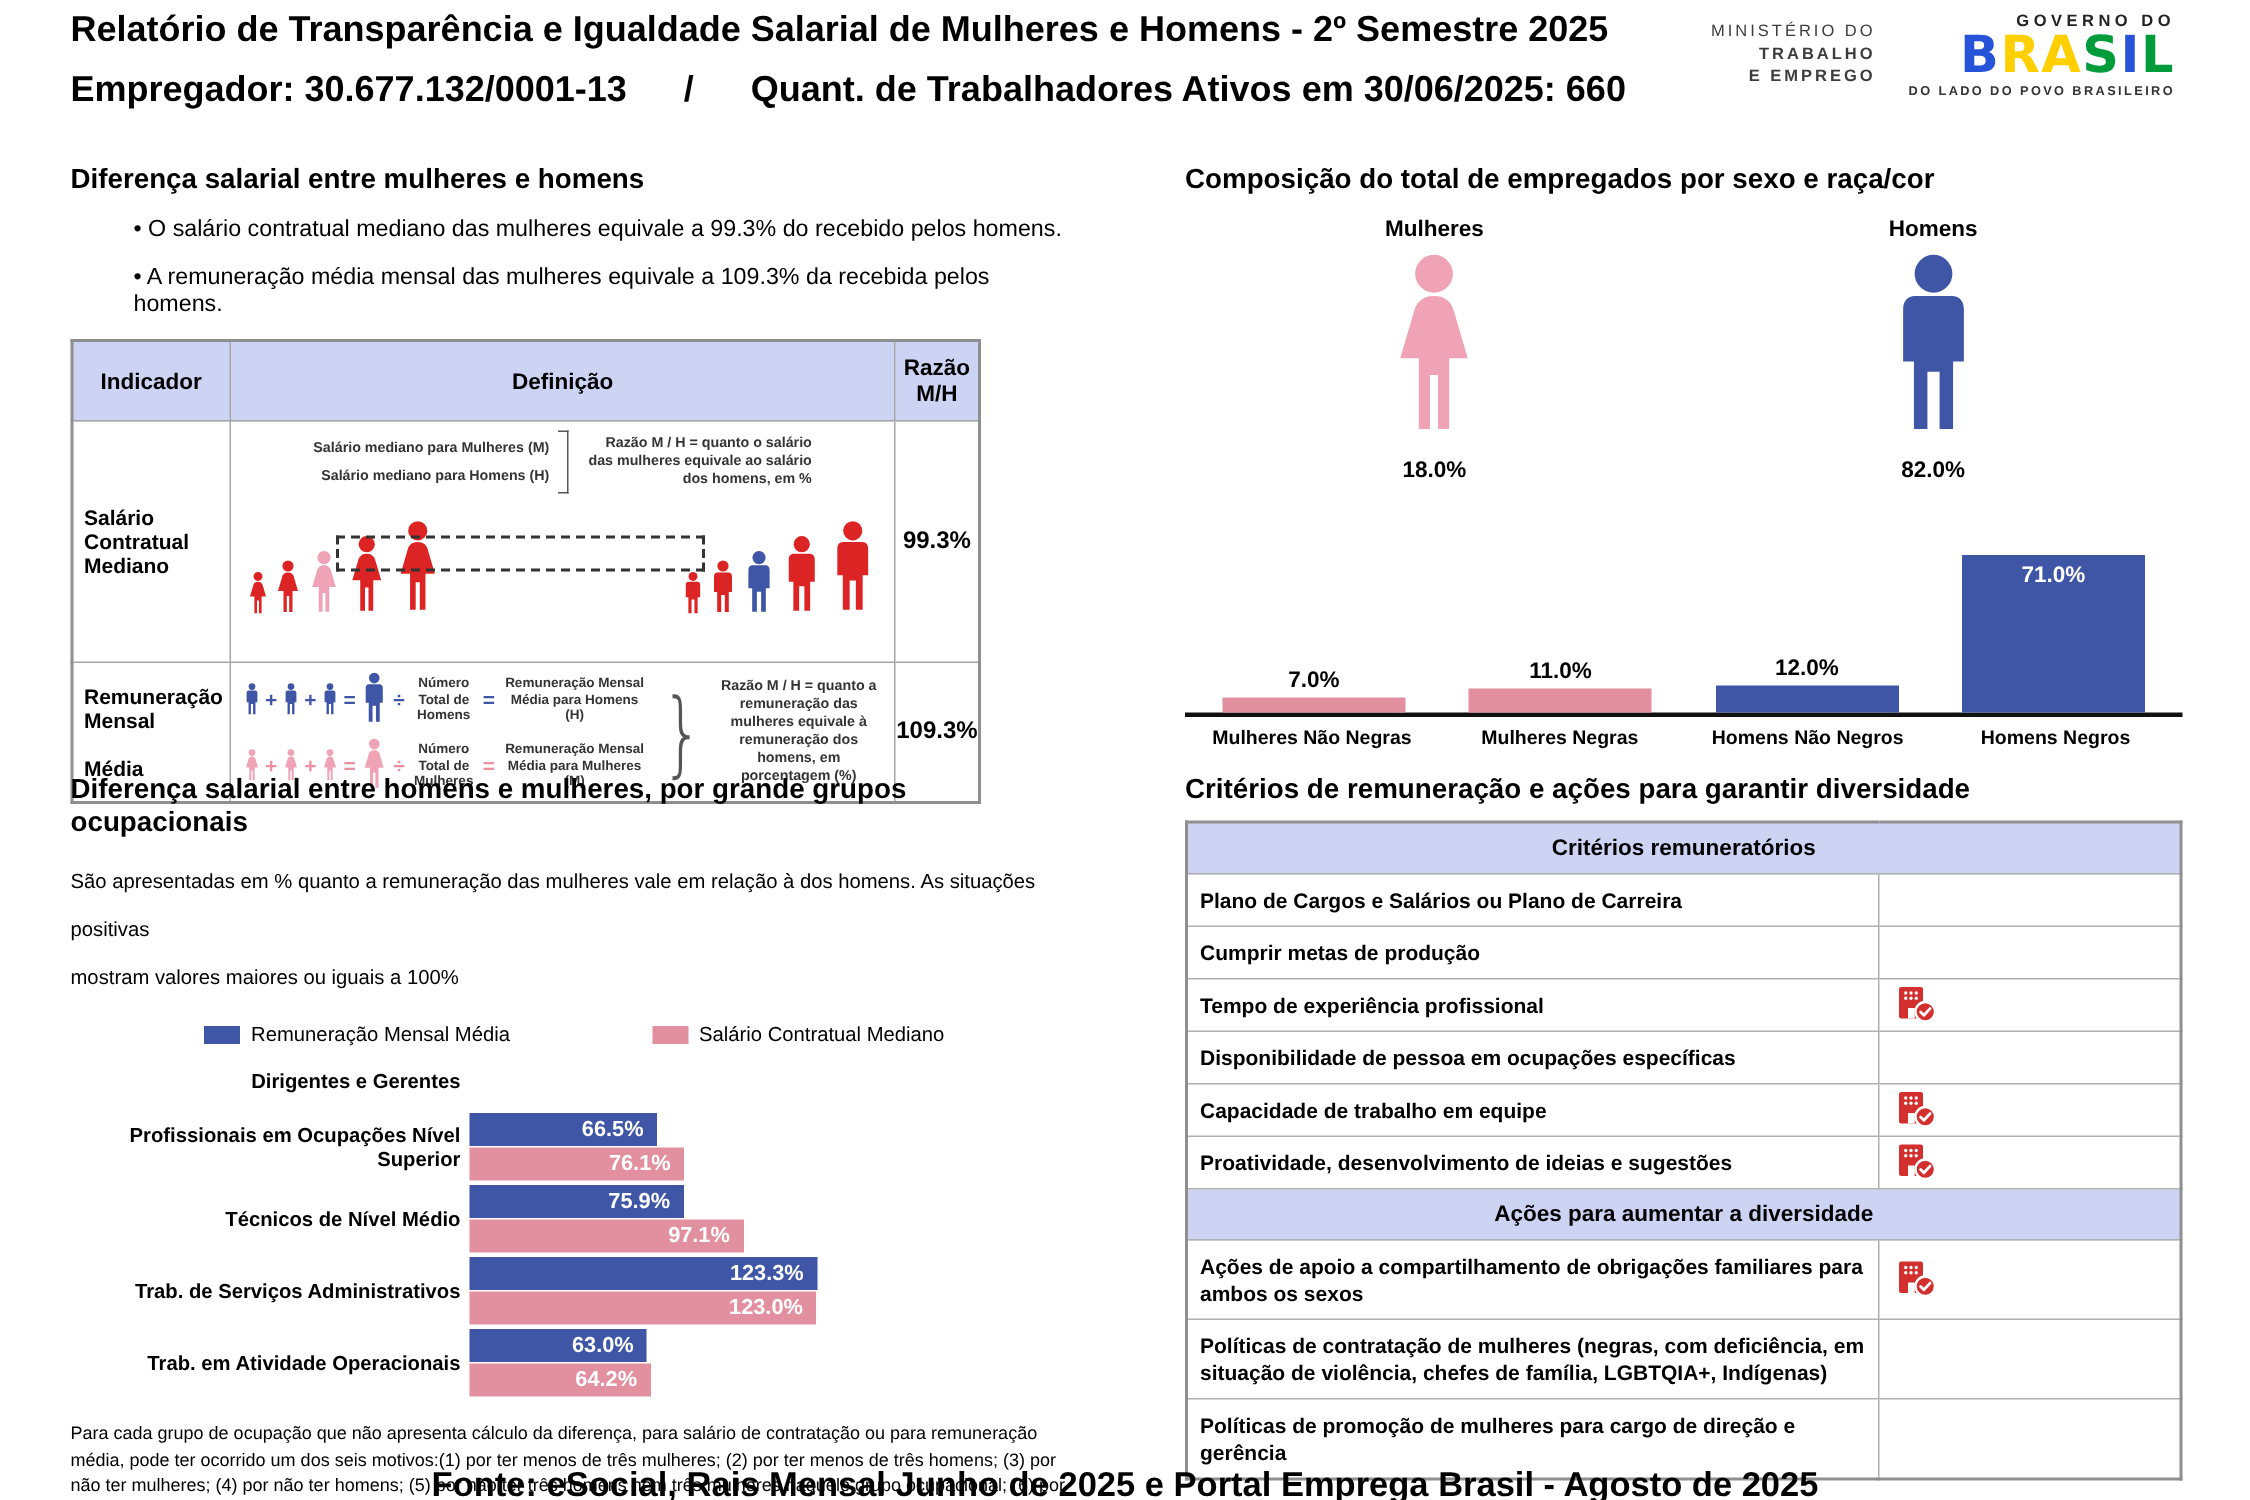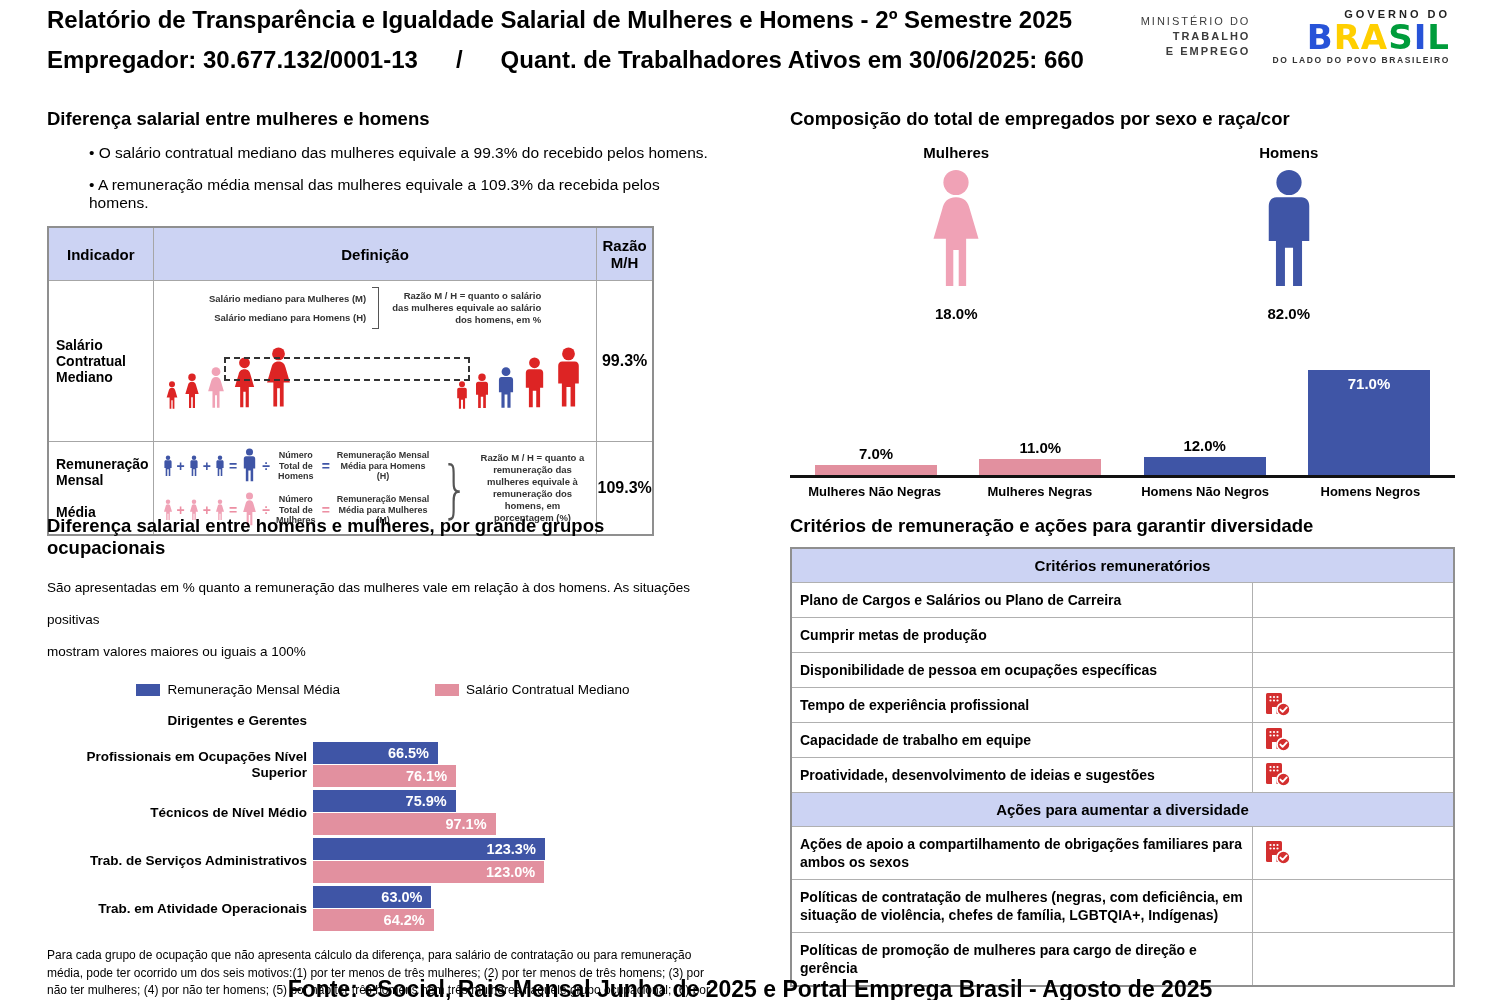--- a/index.html
+++ b/index.html
@@ -367,41 +367,41 @@
           </tr>
           <tr>
             <td class="crit-label">Plano de Cargos e Salários ou Plano de Carreira</td>
             <td class="crit-check"></td>
           </tr>
           <tr>
             <td class="crit-label">Cumprir metas de produção</td>
             <td class="crit-check"></td>
           </tr>
           <tr>
-            <td class="crit-label">Disponibilidade de pessoa em ocupações específicas</td>
-            <td class="crit-check"></td>
-          </tr>
-          <tr>
             <td class="crit-label">Tempo de experiência profissional</td>
             <td class="crit-check">
   <svg class="bcheck" width="30" height="26" viewBox="0 0 30 26">
     <rect x="3" y="1" width="16" height="21" rx="1.5" fill="#d32f2f"></rect>
     <circle cx="7.5" cy="5" r="1.1" fill="#fff"></circle>
                 <circle cx="11" cy="5" r="1.1" fill="#fff"></circle>
                 <circle cx="14.5" cy="5" r="1.1" fill="#fff"></circle>
     <circle cx="7.5" cy="8.5" r="1.1" fill="#fff"></circle>
                 <circle cx="11" cy="8.5" r="1.1" fill="#fff"></circle>
                 <circle cx="14.5" cy="8.5" r="1.1" fill="#fff"></circle>
     <rect x="9" y="15" width="4.5" height="7" fill="#fff"></rect>
     <circle cx="20.5" cy="17.5" r="6.5" fill="#d32f2f" stroke="#fff" stroke-width="1.6"></circle>
     <path d="M17.4 17.6 L19.6 19.8 L23.7 15.4" fill="none" stroke="#fff" stroke-width="1.9" stroke-linecap="round" stroke-linejoin="round"></path>
   </svg>
 </td>
           </tr>
           <tr>
+            <td class="crit-label">Disponibilidade de pessoa em ocupações específicas</td>
+            <td class="crit-check"></td>
+          </tr>
+          <tr>
             <td class="crit-label">Capacidade de trabalho em equipe</td>
             <td class="crit-check">
   <svg class="bcheck" width="30" height="26" viewBox="0 0 30 26">
     <rect x="3" y="1" width="16" height="21" rx="1.5" fill="#d32f2f"></rect>
     <circle cx="7.5" cy="5" r="1.1" fill="#fff"></circle>
                 <circle cx="11" cy="5" r="1.1" fill="#fff"></circle>
                 <circle cx="14.5" cy="5" r="1.1" fill="#fff"></circle>
     <circle cx="7.5" cy="8.5" r="1.1" fill="#fff"></circle>
                 <circle cx="11" cy="8.5" r="1.1" fill="#fff"></circle>
                 <circle cx="14.5" cy="8.5" r="1.1" fill="#fff"></circle>

